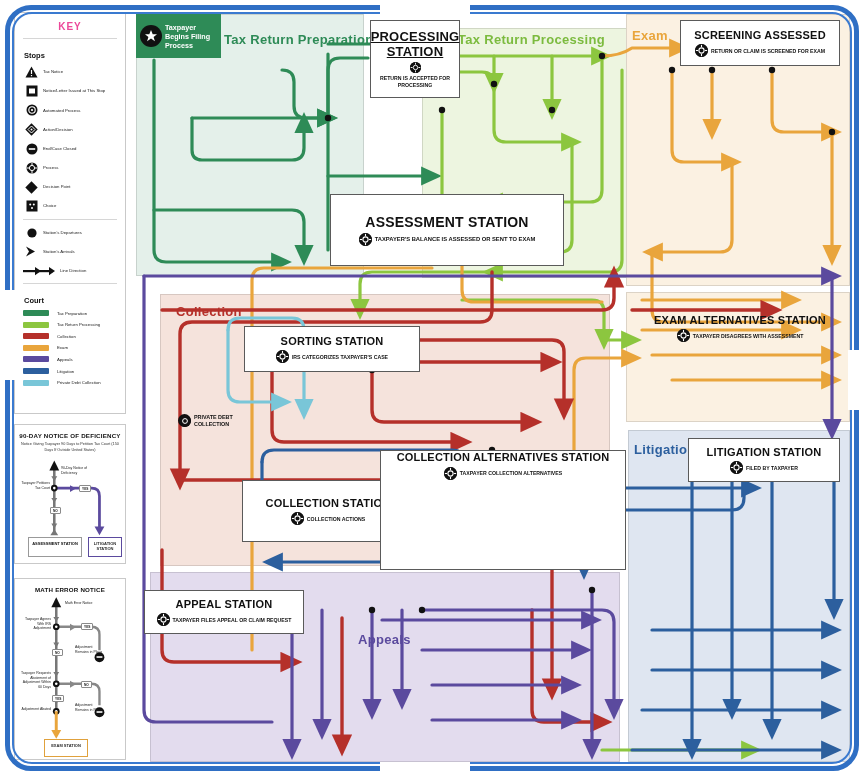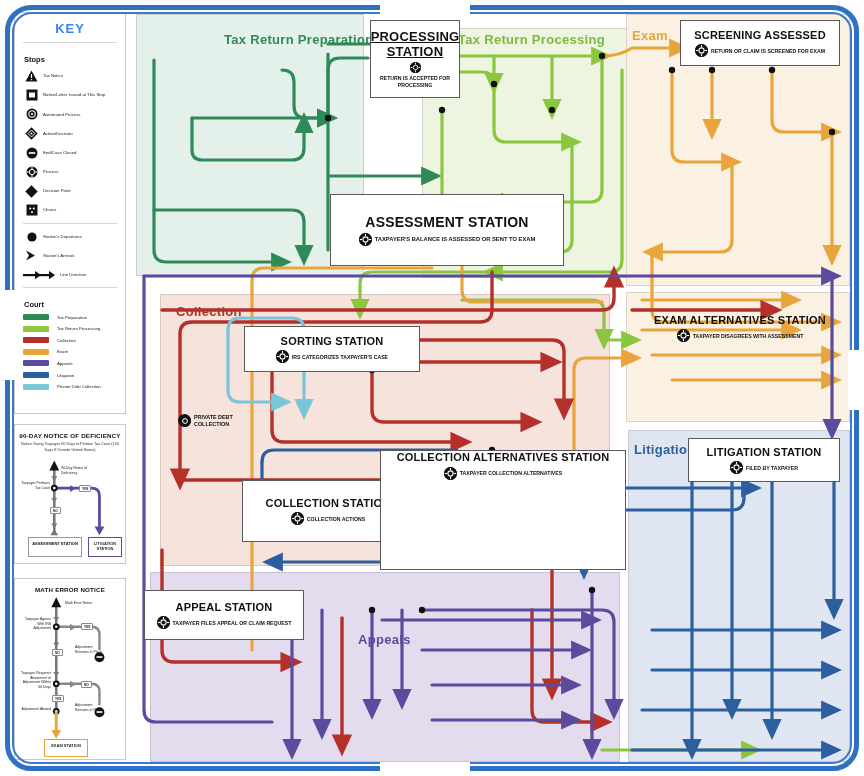--- a/index.html
+++ b/index.html
@@ -42,22 +42,22 @@
   #key-panel {
     position: absolute; left: 14px; top: 12px;
     width: 112px; height: 402px;
     background: #ffffff;
     border: 1px solid #c9c9c9;
     z-index: 30;
     padding: 6px 8px;
   }
   #key-title {
     text-align: center;
-    font-size: 13px; font-weight: bold; letter-spacing: 1px;
-    margin: 2px 0 6px 0; color: #3b82f6;
+    font-size: 10px; font-weight: bold; letter-spacing: 1px;
+    margin: 2px 0 6px 0; color: #ec4899;
   }
   .key-rule { height: 1px; background: #d6d6d6; margin: 5px 0 6px 0; }
   .key-sec-title { font-size: 7.5px; font-weight: bold; color: #111; margin: 12px 0 5px 1px; }
   .key-row { display: flex; align-items: center; margin-bottom: 5.2px; }
   .key-ico { width: 17px; min-width: 17px; height: 14px; display: flex; align-items: center; justify-content: center; }
   .key-lab { font-size: 4.3px; line-height: 1.32; color: #1a1a1a; margin-left: 3px; }
   .swatch { width: 26px; min-width: 26px; height: 6px; border-radius: 1px; }
   .key-line-row { display: flex; align-items: center; margin-bottom: 5.6px; }
   .key-line-lab { font-size: 4.3px; color: #1a1a1a; margin-left: 8px; }
 
@@ -529,20 +529,29 @@
       </g>
     </svg>
 
     <div class="zone-label" style="left:92px;  top:22px;  color:#2e8b57;">Tax Return Preparation</div>
     <div class="zone-label" style="left:326px; top:22px;  color:#7cbb3f;">Tax Return Processing</div>
     <div class="zone-label" style="left:500px; top:18px;  color:#e9a53c;">Exam</div>
     <div class="zone-label" style="left:44px;  top:294px; color:#b5302a;">Collection</div>
     <div class="zone-label" style="left:502px; top:432px; color:#2c5f9e;">Litigation</div>
     <div class="zone-label" style="left:226px; top:622px; color:#5b4a9e;">Appeals</div>
 
+    <div id="start-station">
+      <span class="glyph big">
+        <svg width="18" height="18" viewBox="0 0 18 18">
+            <circle cx="9" cy="9" r="9" fill="#111"></circle>
+            <polygon points="9,3 10.7,7.2 15,7.2 11.6,10 12.9,14.2 9,11.6 5.1,14.2 6.4,10 3,7.2 7.3,7.2" fill="#fff"></polygon>
+          </svg>
+      </span>
+      <span id="start-label">Taxpayer Begins Filing Process</span>
+    </div>
 
     <div class="station" style="left:238px; top:10px; width:90px; height:78px;">
       <div class="station-name sm">PROCESSING STATION</div>
       <div class="station-sub-row">
         <span class="glyph mid">
           <svg width="11" height="11" viewBox="0 0 12 12">
               <circle cx="6" cy="6" r="6" fill="#111"></circle>
               <circle cx="6" cy="6" r="2.4" fill="none" stroke="#fff" stroke-width="1"></circle>
               <rect x="5.5" y="0.8" width="1" height="2" fill="#fff"></rect>
               <rect x="5.5" y="9.2" width="1" height="2" fill="#fff"></rect>
@@ -666,21 +675,21 @@
               <rect x="5.5" y="0.8" width="1" height="2" fill="#fff"></rect>
               <rect x="5.5" y="9.2" width="1" height="2" fill="#fff"></rect>
               <rect x="0.8" y="5.5" width="2" height="1" fill="#fff"></rect>
               <rect x="9.2" y="5.5" width="2" height="1" fill="#fff"></rect>
             </svg>
         </span>
         <span class="station-sub">FILED BY TAXPAYER</span>
       </div>
     </div>
 
-    <div class="station" style="left:12px; top:580px; width:160px; height:50px;">
+    <div class="station" style="left:12px; top:580px; width:160px; height:44px;">
       <div class="station-name">APPEAL STATION</div>
       <div class="station-sub-row">
         <span class="glyph">
           <svg width="13" height="13" viewBox="0 0 12 12">
               <circle cx="6" cy="6" r="6" fill="#111"></circle>
               <circle cx="6" cy="6" r="2.4" fill="none" stroke="#fff" stroke-width="1"></circle>
               <rect x="5.5" y="0.8" width="1" height="2" fill="#fff"></rect>
               <rect x="5.5" y="9.2" width="1" height="2" fill="#fff"></rect>
               <rect x="0.8" y="5.5" width="2" height="1" fill="#fff"></rect>
               <rect x="9.2" y="5.5" width="2" height="1" fill="#fff"></rect>

